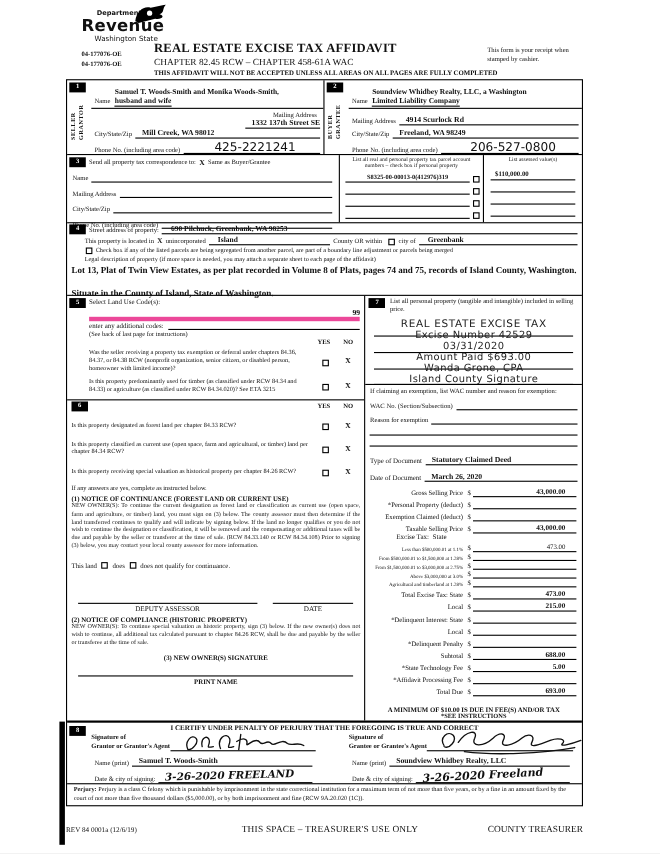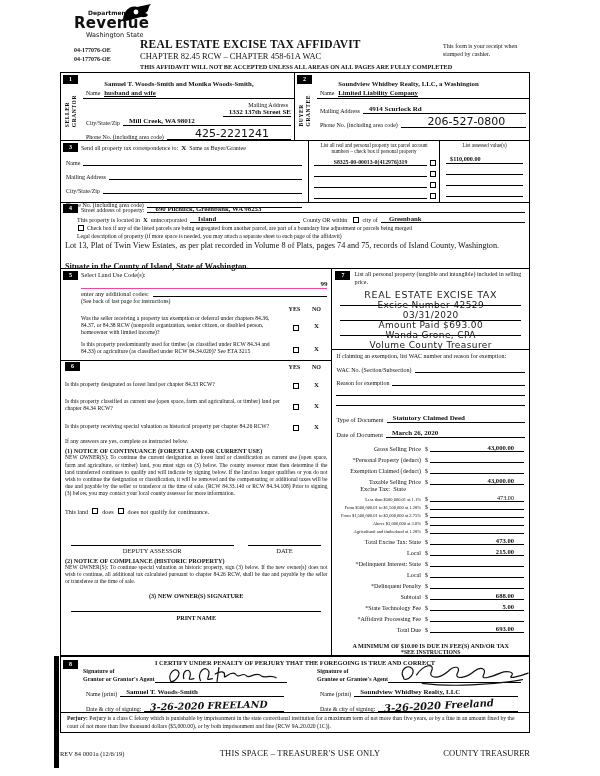--- a/index.html
+++ b/index.html
@@ -52,32 +52,32 @@
   .prow { display:flex; align-items:flex-end; padding:0 3px 0 5px; height:11px; }
   .pul { flex:1; border-bottom:1px solid #000; font-size:5.8px; font-weight:bold; text-align:center; white-space:nowrap; }
   .cb { display:inline-block; width:6px; height:6px; border:1px solid #000; margin-left:3px; flex:none; background:#fff; }
   .arow { margin:0 6px; border-bottom:1px solid #000; height:11px; font-size:6.2px; font-weight:bold; text-align:left; padding:2px 0 0 4px; }
 
   .row-s4 { height:66px; border-bottom:1px solid #000; padding:1px 4px 0 2px; }
   .s4line { display:flex; align-items:flex-end; font-size:6px; gap:3px; }
   .s4line .u { border-bottom:1px solid #000; font-weight:bold; font-size:6.8px; padding:0 8px; }
   .s4line .grow { flex:1; }
   .s4small { font-size:5.7px; margin-top:2px; display:flex; align-items:center; gap:3px; padding-left:12px; }
-  .legal { font-size:8.2px; font-weight:normal; line-height:1.3; margin:2px 0 0 2px; }
+  .legal { font-size:8.2px; font-weight:bold; line-height:1.3; margin:2px 0 0 2px; }
   .situate { font-size:8.2px; font-weight:bold; margin:10px 0 0 2px; }
 
   .row-cols { display:flex; height:388px; border-bottom:2px solid #000; }
   .colL { width:58%; border-right:1px solid #000; display:flex; flex-direction:column; }
   .colR { width:42%; display:flex; flex-direction:column; }
 
   .s5 { padding:2px 4px 3px 4px; border-bottom:1px solid #000; position:relative; }
   .s5 .secno { position:absolute; left:2px; top:2px; }
   .s5 .inner { padding-left:16px; }
   .lu-lab { font-size:6.3px; }
-  .lu-val { border-bottom:1px solid #ec4899; font-size:7px; font-weight:bold; margin-top:2px;text-align:right; }
+  .lu-val { border-bottom:4px solid #ec4899; font-size:7px; font-weight:bold; margin-top:2px;text-align:right; }
   .lu-add { display:flex; align-items:flex-end; font-size:6.3px; margin-top:1px; }
   .lu-add .ul { flex:1; border-bottom:1px solid #000; margin-left:4px; }
   .lu-note { font-size:5.8px; margin-top:1px; }
   .qhead { display:flex; font-size:6px; font-weight:bold; margin-top:2px; }
   .qhead .sp { flex:1; }
   .qy, .qn { width:22px; text-align:center; flex:none; }
   .q { display:flex; margin-top:3px; align-items:center; }
   .qt { flex:1; font-size:5.7px; line-height:1.25; }
   .qx { font-size:6.8px; font-weight:bold; }
 
@@ -211,20 +211,24 @@
           <span class="name-lab">Name</span>
           <span class="name-val">
             <span class="l1">Soundview Whidbey Realty, LLC, a Washington</span><br>
             <span class="l2">Limited Liability Company</span>
           </span>
         </div>
         <div class="frow" style="margin-top:3px;">
           <span class="flabel">Mailing Address</span>
           <span class="fval">4914 Scurlock Rd</span>
         </div>
+        <div class="frow">
+          <span class="flabel">City/State/Zip</span>
+          <span class="fval">Freeland, WA 98249</span>
+        </div>
         <div class="frow tall">
           <span class="flabel">Phone No. (including area code)</span>
           <span class="fval typed">206-527-0800</span>
         </div>
       </div>
     </div>
 
     <div class="row-s3">
       <div class="s3-left">
         <div class="s3-head">
@@ -391,21 +395,21 @@
           <div class="sline" style="top:16px;"></div>
           <div class="sline" style="top:31px;"></div>
           <div class="sline" style="top:46px;"></div>
           <div class="sline" style="top:60px;"></div>
           <div class="stamp">
             <div class="st1">REAL ESTATE EXCISE TAX</div>
             <div class="stn">Excise Number 42529</div>
             <div class="stn">03/31/2020</div>
             <div class="stn">Amount Paid $693.00</div>
             <div class="stn">Wanda Grone, CPA</div>
-            <div class="stn">Volume County Treasurer</div>
+            <div class="stn">Island County Signature</div>
           </div>
         </div>
         <div class="exempt">
           <div class="hdr">If claiming an exemption, list WAC number and reason for exemption:</div>
           <div class="frow" style="margin-top:3px;">
             <span class="flabel">WAC No. (Section/Subsection)</span>
             <span class="fval"></span>
           </div>
           <div class="frow" style="margin-top:2px;">
             <span class="flabel">Reason for exemption</span>

